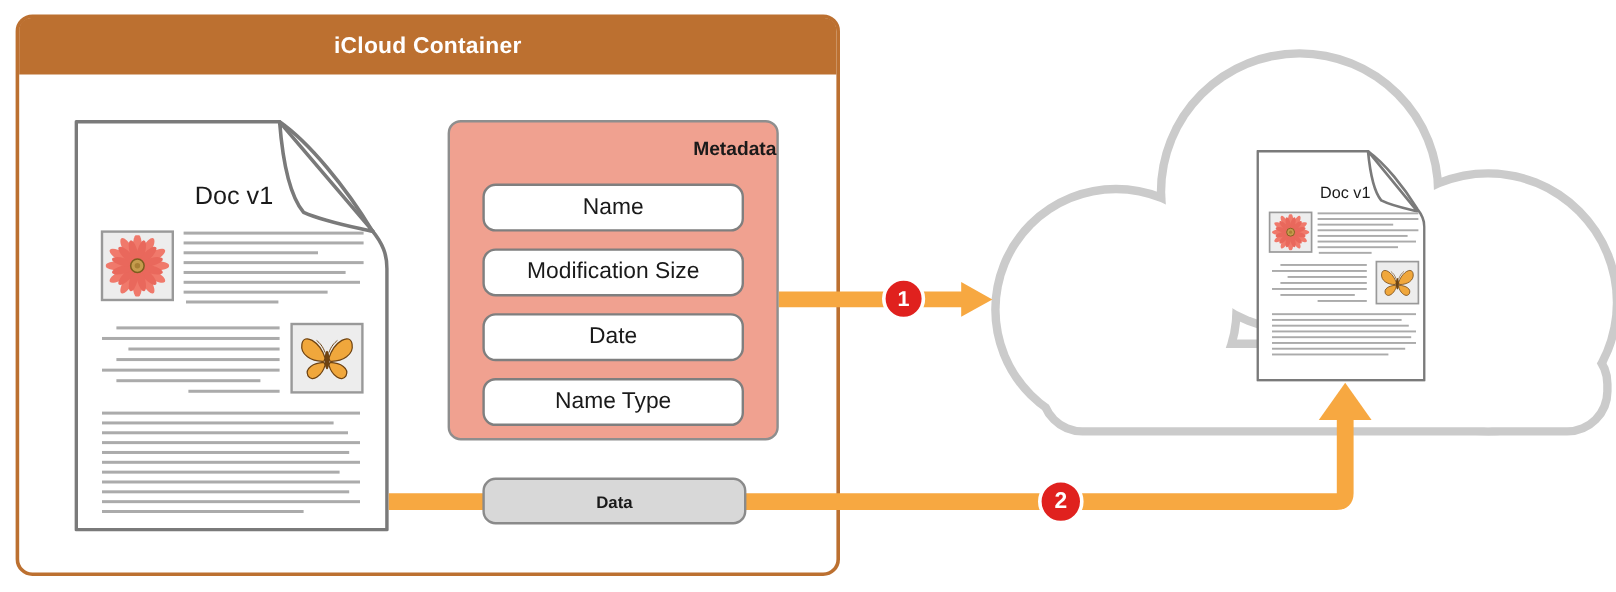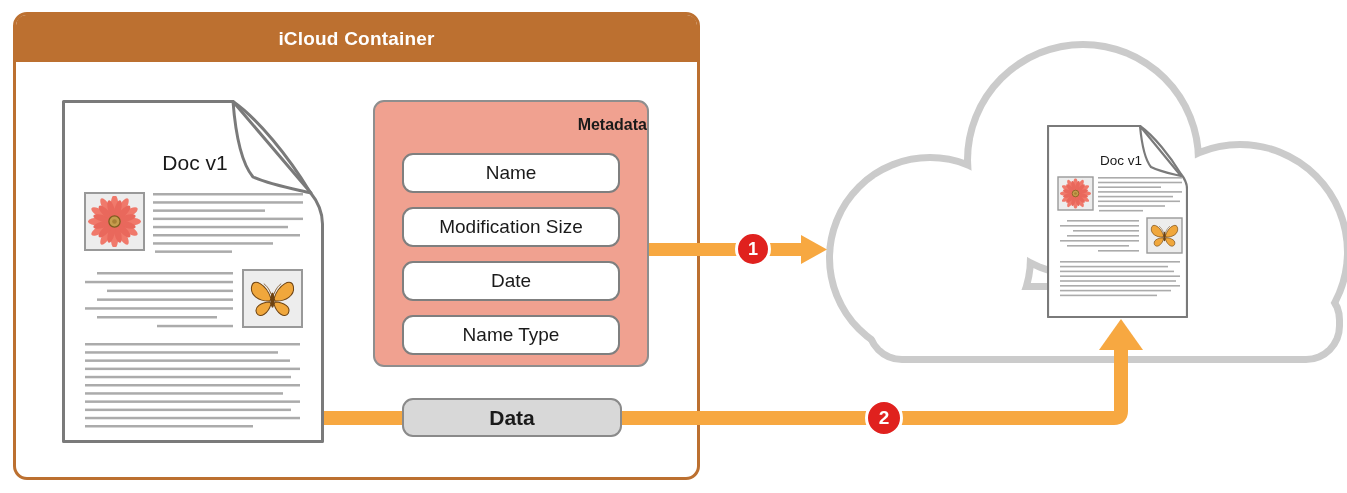--- a/index.html
+++ b/index.html
@@ -34,21 +34,21 @@
   .metadata-title{margin-top:11px;text-align:right;font-size:16px;font-weight:bold;
     color:var(--text-black);line-height:24px;}
   .metadata-pills{display:flex;flex-direction:column;gap:14px;margin:16px 27px 0 27px;}
   .pill{height:36px;background:var(--pill-bg);border:2px solid var(--pill-border);
     border-radius:11px;display:flex;align-items:center;justify-content:center;
     font-size:19px;color:var(--text-black);}
 
   
   .data-pill{position:absolute;left:402px;top:398px;width:216px;height:35px;
     background:var(--data-gray);border:2px solid var(--data-border);border-radius:11px;
-    display:flex;align-items:center;justify-content:center;font-size:21px;
+    display:flex;align-items:center;justify-content:center;font-size:14px;
     font-weight:bold;color:var(--text-black);z-index:4;}
 
   
   #overlay{position:absolute;left:0;top:0;width:1347px;height:493px;z-index:3;pointer-events:none;}
   .cloud-stroke{fill:none;stroke:var(--cloud-gray);stroke-width:14;}
   .cloud-fill{fill:#fff;stroke:none;}
   .arrow{stroke:var(--arrow-orange);fill:none;}
   .arrow-head{fill:var(--arrow-orange);stroke:none;}
 
   

